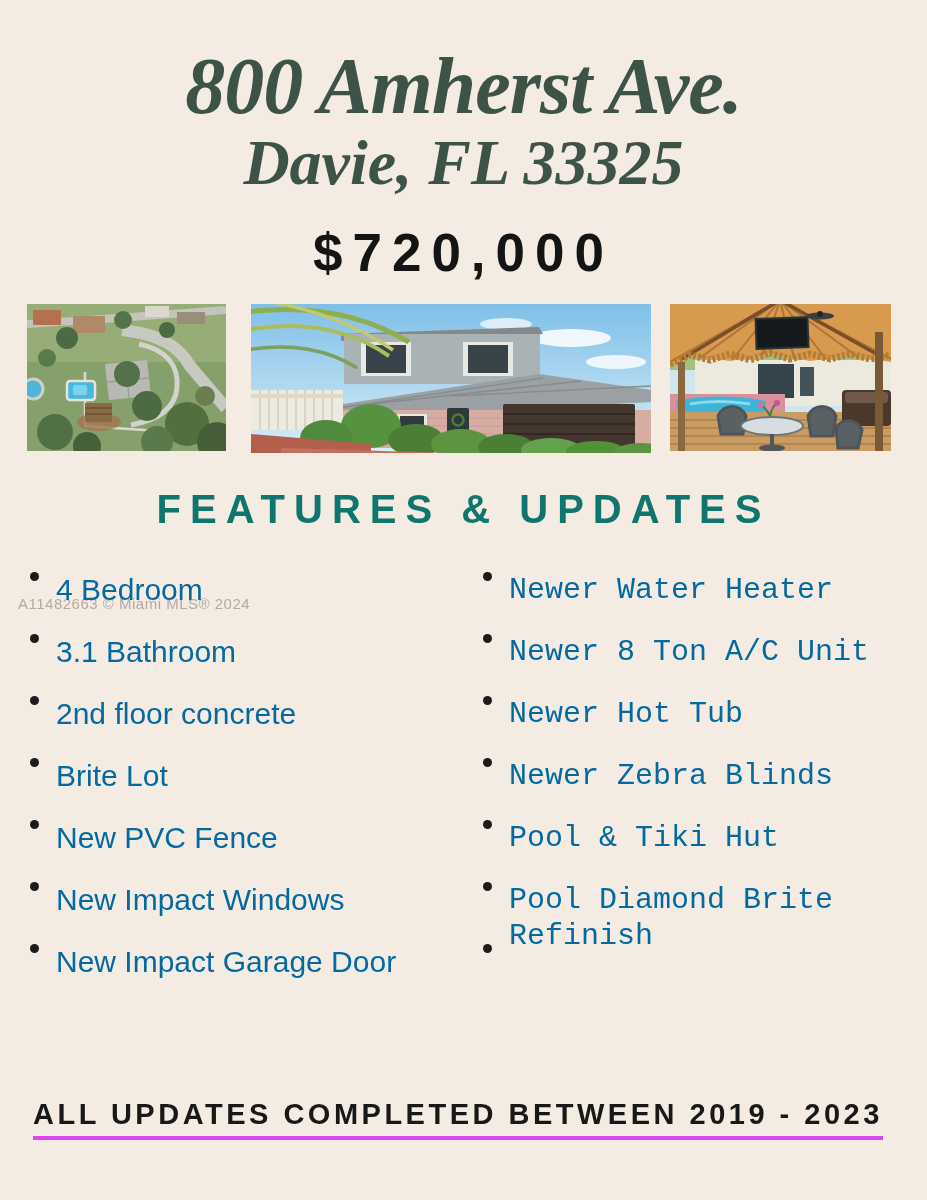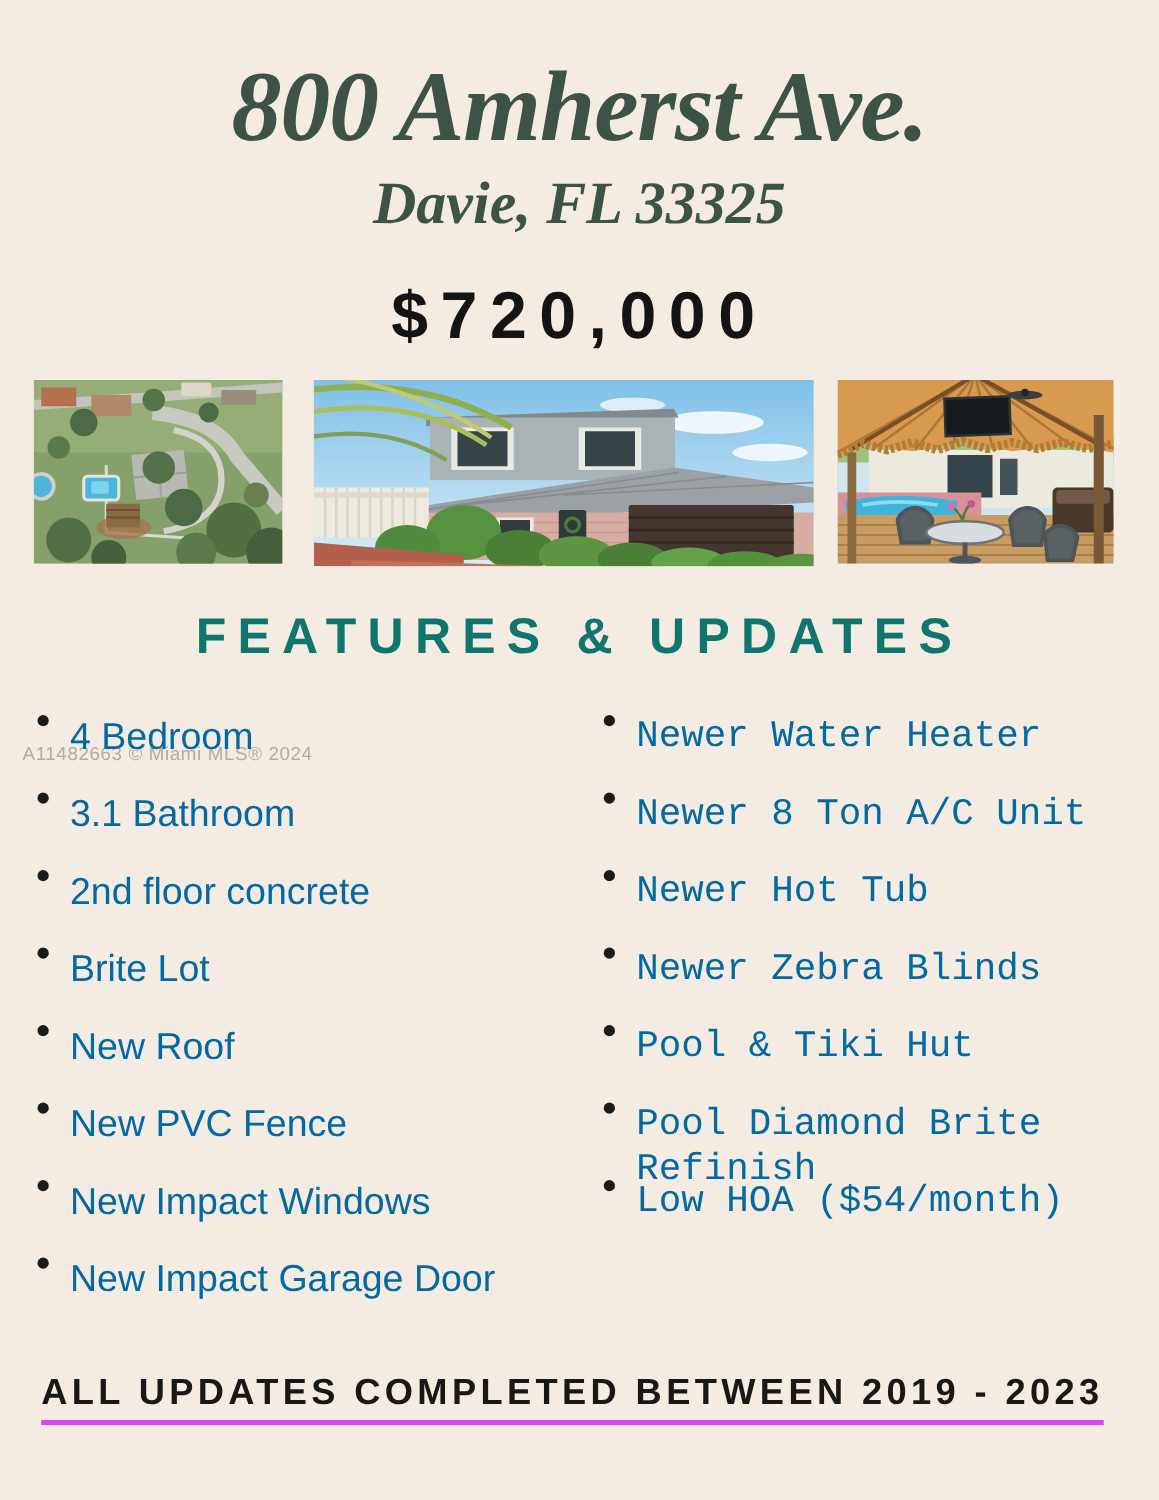--- a/index.html
+++ b/index.html
@@ -23,21 +23,21 @@
   .address1{
     font-family:"Liberation Serif",serif;
     font-style:italic;font-weight:700;
     font-size:80px;line-height:92px;
     letter-spacing:-1px;
     color:var(--green);
   }
   .address2{
     font-family:"Liberation Serif",serif;
     font-style:italic;font-weight:700;
-    font-size:48px;line-height:62px;
+    font-size:64px;line-height:62px;
     color:var(--green);
   }
   .price{
     margin-top:28px;
     font-size:53px;font-weight:700;
     letter-spacing:10px;
     color:#141414;
   }
   
   .photos{position:absolute;top:304px;left:0;width:927px;height:149px;}
@@ -261,24 +261,20 @@
       <li>
         <span class="dot"></span>
         <span class="item-text">2nd floor concrete</span>
       </li>
       <li>
         <span class="dot"></span>
         <span class="item-text">Brite Lot</span>
       </li>
       <li>
         <span class="dot"></span>
-        <span class="item-text">New Roof</span>
-      </li>
-      <li>
-        <span class="dot"></span>
         <span class="item-text">New PVC Fence</span>
       </li>
       <li>
         <span class="dot"></span>
         <span class="item-text">New Impact Windows</span>
       </li>
       <li>
         <span class="dot"></span>
         <span class="item-text">New Impact Garage Door</span>
       </li>
@@ -303,19 +299,18 @@
       <li>
         <span class="dot"></span>
         <span class="item-text">Pool &amp; Tiki Hut</span>
       </li>
       <li>
         <span class="dot"></span>
         <span class="item-text">Pool Diamond Brite Refinish</span>
       </li>
       <li>
         <span class="dot"></span>
-        <span class="item-text">Low HOA ($54/month)</span>
       </li>
     </ul>
 
   <div class="footer-note">ALL UPDATES COMPLETED BETWEEN 2019 - 2023</div>
 
 </div>
 
 </body></html>

